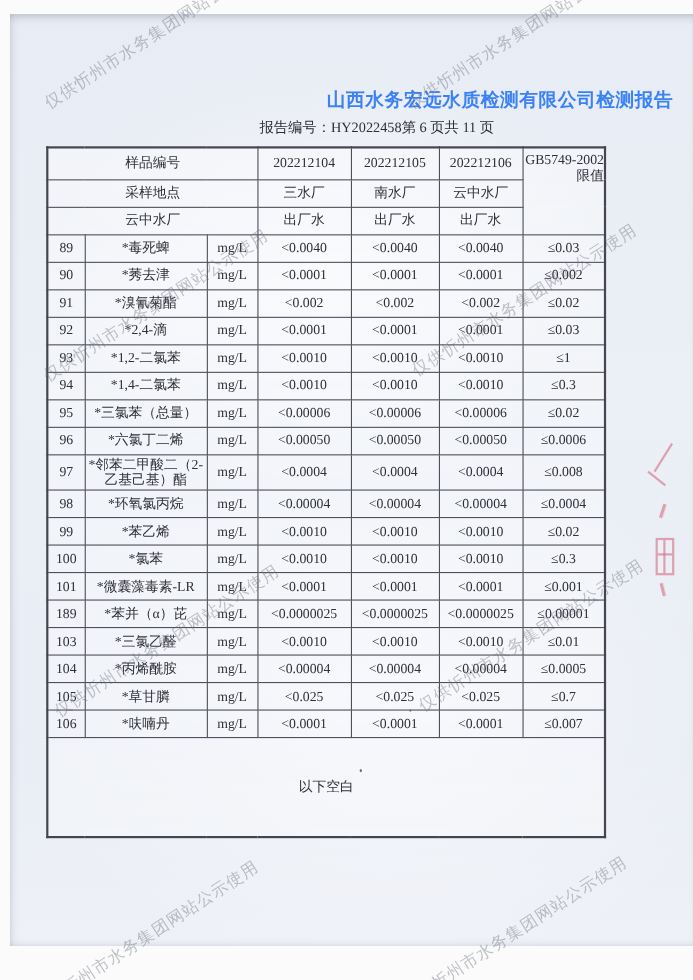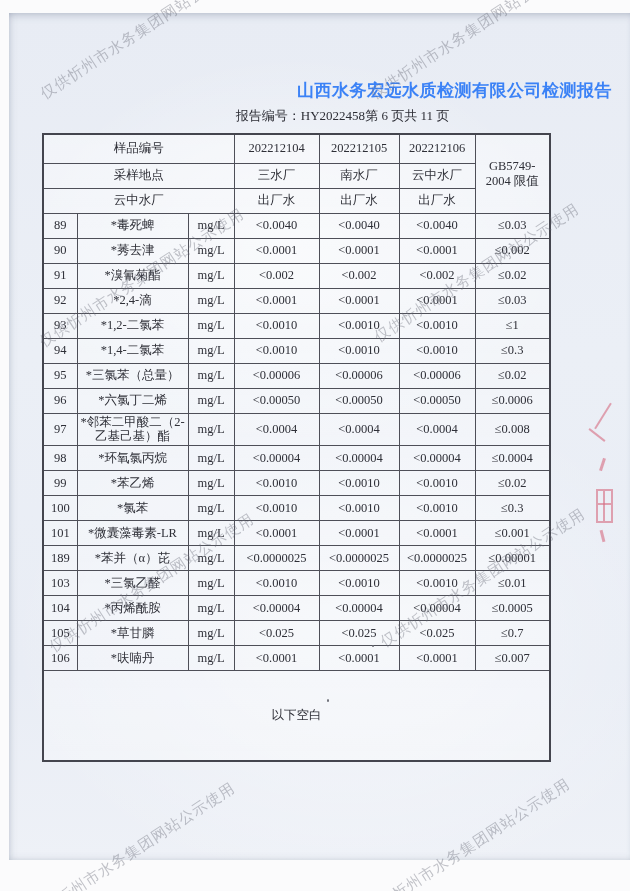--- a/index.html
+++ b/index.html
@@ -37,21 +37,21 @@
     border:1px solid #4e4f58;
     font-size:12.5px; color:#2e2f37;
     text-align:center; vertical-align:middle;
     padding:1px 2px; line-height:1.18;
     overflow:hidden;
   }
   tr.h1 { height:29px; } tr.h2 { height:25px; } tr.h3 { height:25px; }
   tr.body-row { height:25px; }
   td.name { text-align:left; padding-left:5px; word-break:break-all; }
   td.limit-head { vertical-align:middle; font-size:13px; }
-  .limit-head-inner { display:flex; flex-direction:column; justify-content:center; height:72px; }
+  .limit-head-inner { display:flex; flex-direction:row; justify-content:space-between; height:72px; }
   tr.blank-row { height:90px;font-family:Liberation Serif, serif; }
   td.blank-note { vertical-align:top; text-align:left; padding:4px 7px; font-size:12.5px; }
   .wm {
     position:absolute; white-space:nowrap; pointer-events:none;
     font-size:15px; letter-spacing:1px; color:rgba(104,108,121,0.40);
     transform:translate(-50%,-50%) rotate(-33deg);
   }
   .wm1{left:143px;top:30px} .wm2{left:473px;top:30px}
   .wm3{left:142px;top:278px} .wm4{left:477px;top:273px}
   .wm5{left:152px;top:583px} .wm6{left:483px;top:578px}
@@ -96,21 +96,21 @@
     </colgroup>
     <tbody>
       <tr class="h1">
         <td colspan="3">样品编号</td>
         <td>202212104</td>
         <td>202212105</td>
         <td>202212106</td>
         <td rowspan="3" class="limit-head">
           <div class="limit-head-inner">
             <span>GB5749-</span>
-            <span>2004 限值</span>
+            <span>2002 限值</span>
           </div>
         </td>
       </tr>
       <tr class="h2">
         <td colspan="3">采样地点</td>
         <td>三水厂</td>
         <td>南水厂</td>
         <td>云中水厂</td>
       </tr>
       <tr class="h3">

